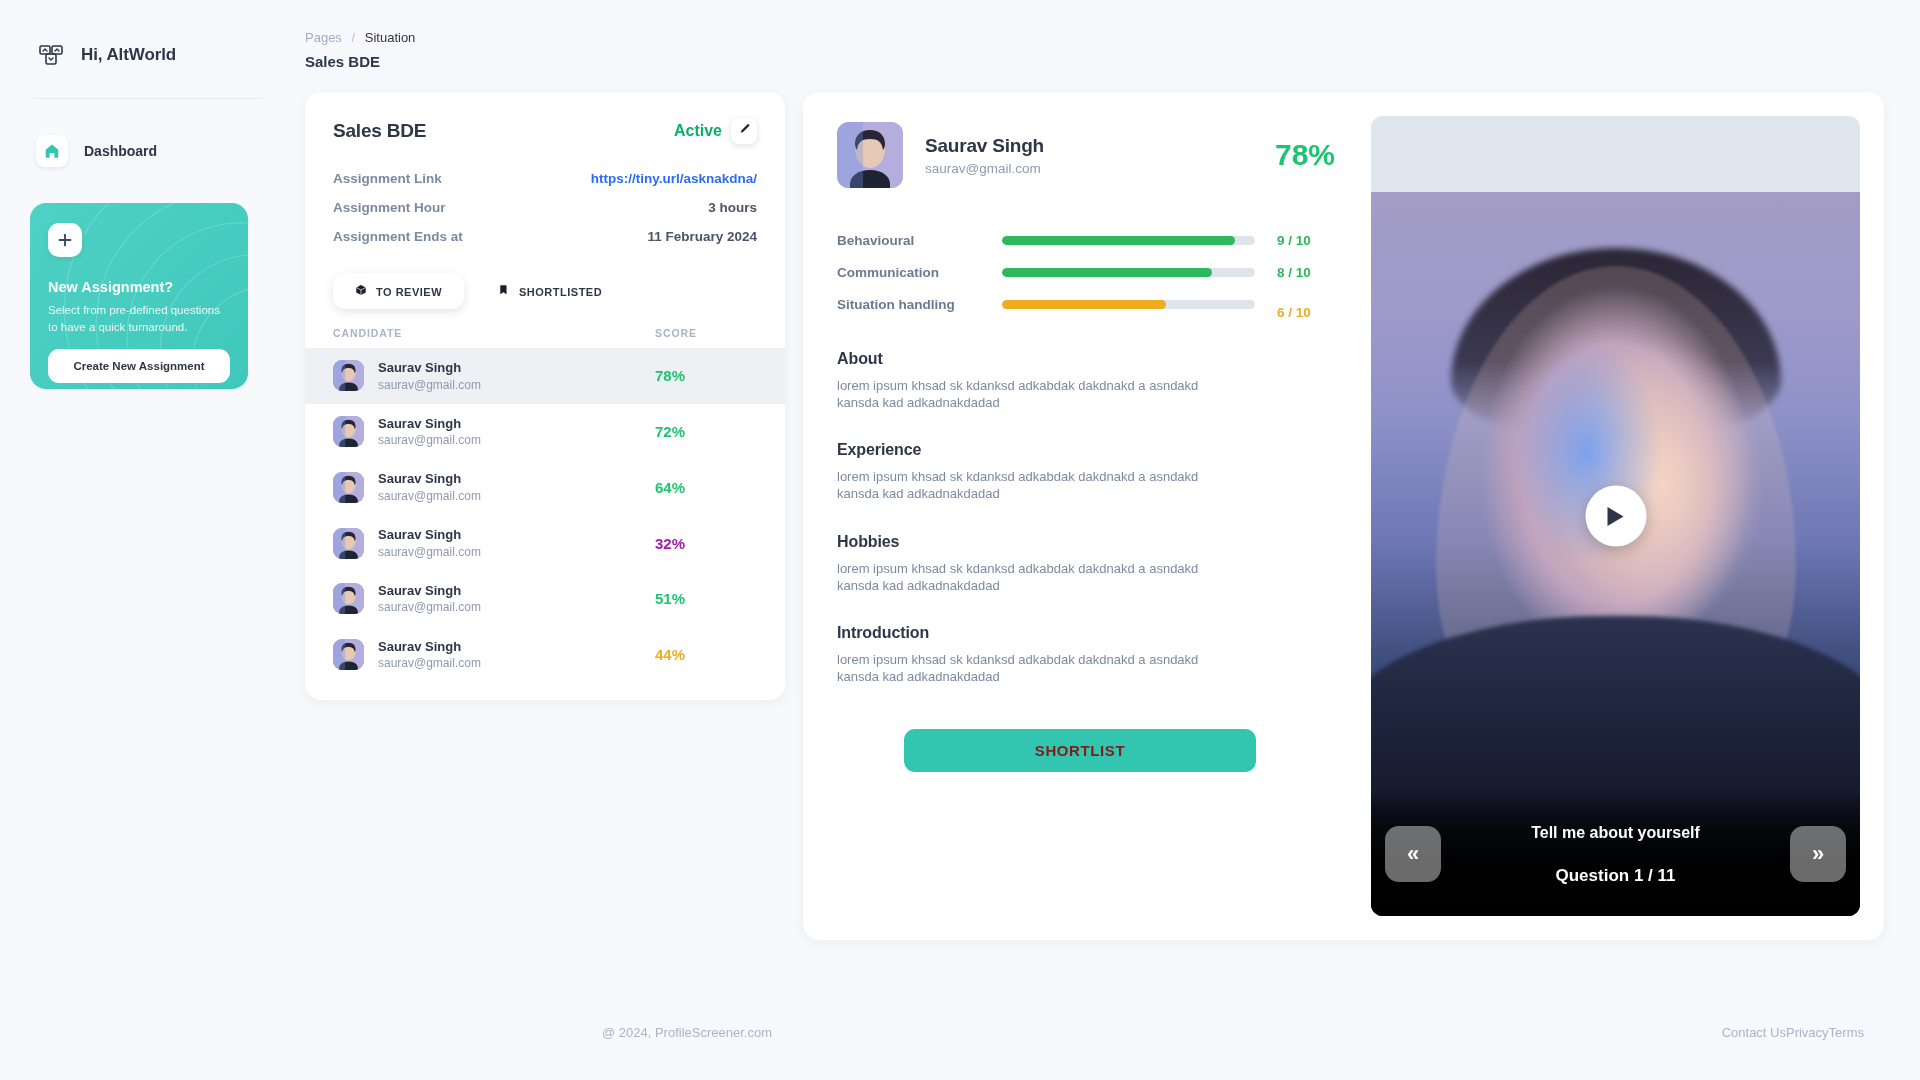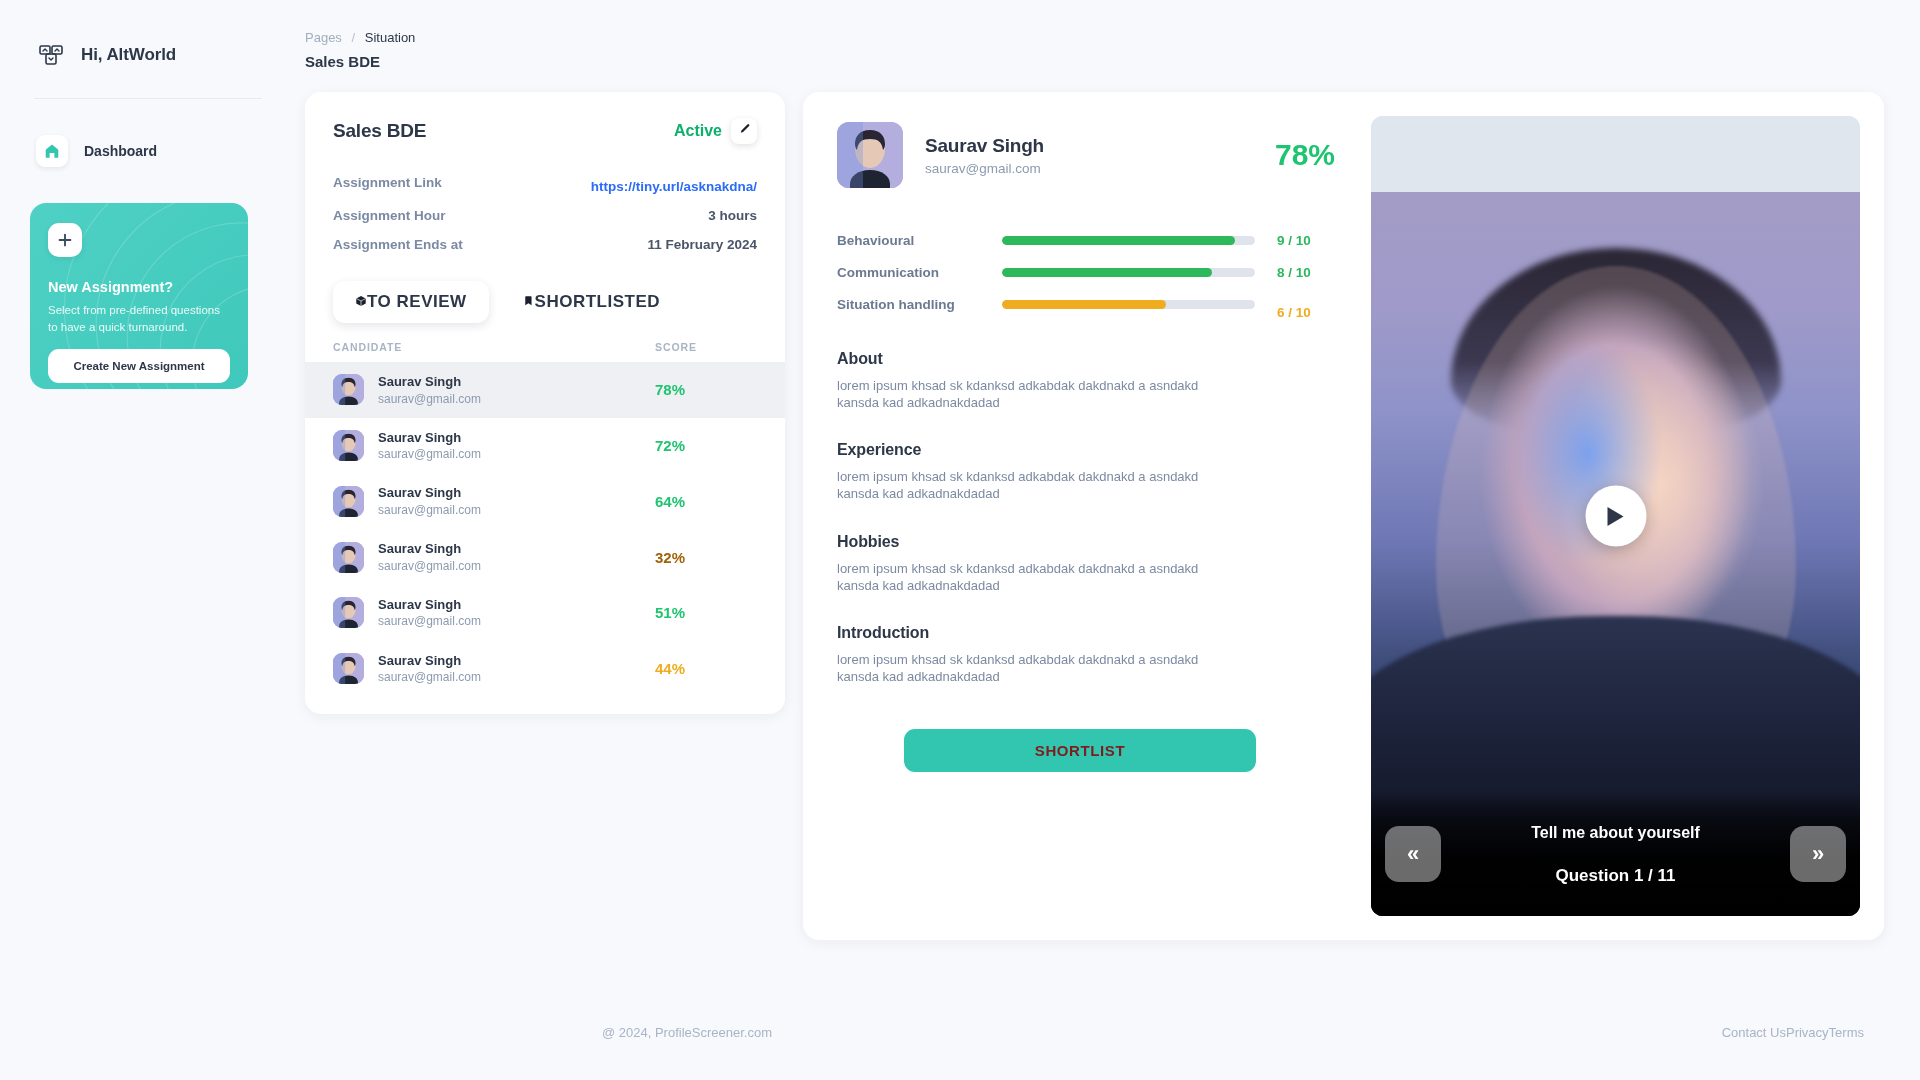--- a/index.html
+++ b/index.html
@@ -82,28 +82,28 @@
     display: flex; align-items: center; justify-content: center; cursor: pointer;
   }
 
   .meta { margin-top: 20px; padding: 0 28px; }
   .meta-row {
     display: flex; align-items: center; justify-content: space-between;
     padding: 7px 0; font-size: 13.5px;
   }
   .meta-label { color: #7b8aa3; font-weight: 700; }
   .meta-value { color: #4a5568; font-weight: 700; }
-  .meta-value.link { color: #2b6cf6; margin-top: 8px; }
+  .meta-value.link { color: #2b6cf6; }
 
   .tabs { display: flex; align-items: center; gap: 12px; padding: 22px 28px 0 28px; }
   .tab {
-    display: flex; align-items: center; 
+    display: flex; align-items: flex-end; gap: 9px;
     padding: 11px 22px; border-radius: 12px; border: none; background: transparent;
     cursor: pointer; font-family: "Liberation Sans", sans-serif;
-    font-size: 17px; font-weight: 700; letter-spacing: 0.5px; color: #2d3748;
+    font-size: 11px; font-weight: 700; letter-spacing: 0.5px; color: #2d3748;
   }
   .tab.active { background: #ffffff; box-shadow: 0 3px 10px rgba(30,40,70,0.12); }
 
   .list-head {
     display: flex; justify-content: space-between; align-items: center;
     padding: 18px 28px 9px 28px;
     font-size: 10.5px; font-weight: 700; letter-spacing: 0.9px; color: #a9b4c6;
   }
   .list-head .score-col { width: 110px; text-align: left; padding-left: 8px; }
 
@@ -386,21 +386,21 @@
                   <rect width="66" height="66" fill="#b3aede"></rect>
                   <ellipse cx="33" cy="27" rx="15" ry="19" fill="#e6c8b6"></ellipse>
                   <path d="M33 8c11 0 15 7 15 14 0 3-1 5-2 6-1-8-5-11-13-11s-12 3-13 11c-1-1-2-3-2-6 0-7 4-14 15-14z" fill="#2a2535"></path>
                   <path d="M33 48c13 0 20 7 20 14v4H13v-4c0-7 7-14 20-14z" fill="#1f2433"></path>
                   <rect x="0" y="0" width="26" height="66" fill="#6f8ee0" opacity="0.32"></rect>
                 </svg></div>
               <div class="cand-info">
                 <div class="cand-name">Saurav Singh</div>
                 <div class="cand-mail">saurav@gmail.com</div>
               </div>
-              <div class="cand-score" style="color: #a16207;">32%</div>
+              <div class="cand-score" style="color: #a21caf;">32%</div>
             </div>
             <div class="cand-row">
               <div class="avatar"><svg width="31" height="31" viewBox="0 0 66 66">
                   <rect width="66" height="66" fill="#b3aede"></rect>
                   <ellipse cx="33" cy="27" rx="15" ry="19" fill="#e6c8b6"></ellipse>
                   <path d="M33 8c11 0 15 7 15 14 0 3-1 5-2 6-1-8-5-11-13-11s-12 3-13 11c-1-1-2-3-2-6 0-7 4-14 15-14z" fill="#2a2535"></path>
                   <path d="M33 48c13 0 20 7 20 14v4H13v-4c0-7 7-14 20-14z" fill="#1f2433"></path>
                   <rect x="0" y="0" width="26" height="66" fill="#6f8ee0" opacity="0.32"></rect>
                 </svg></div>
               <div class="cand-info">

